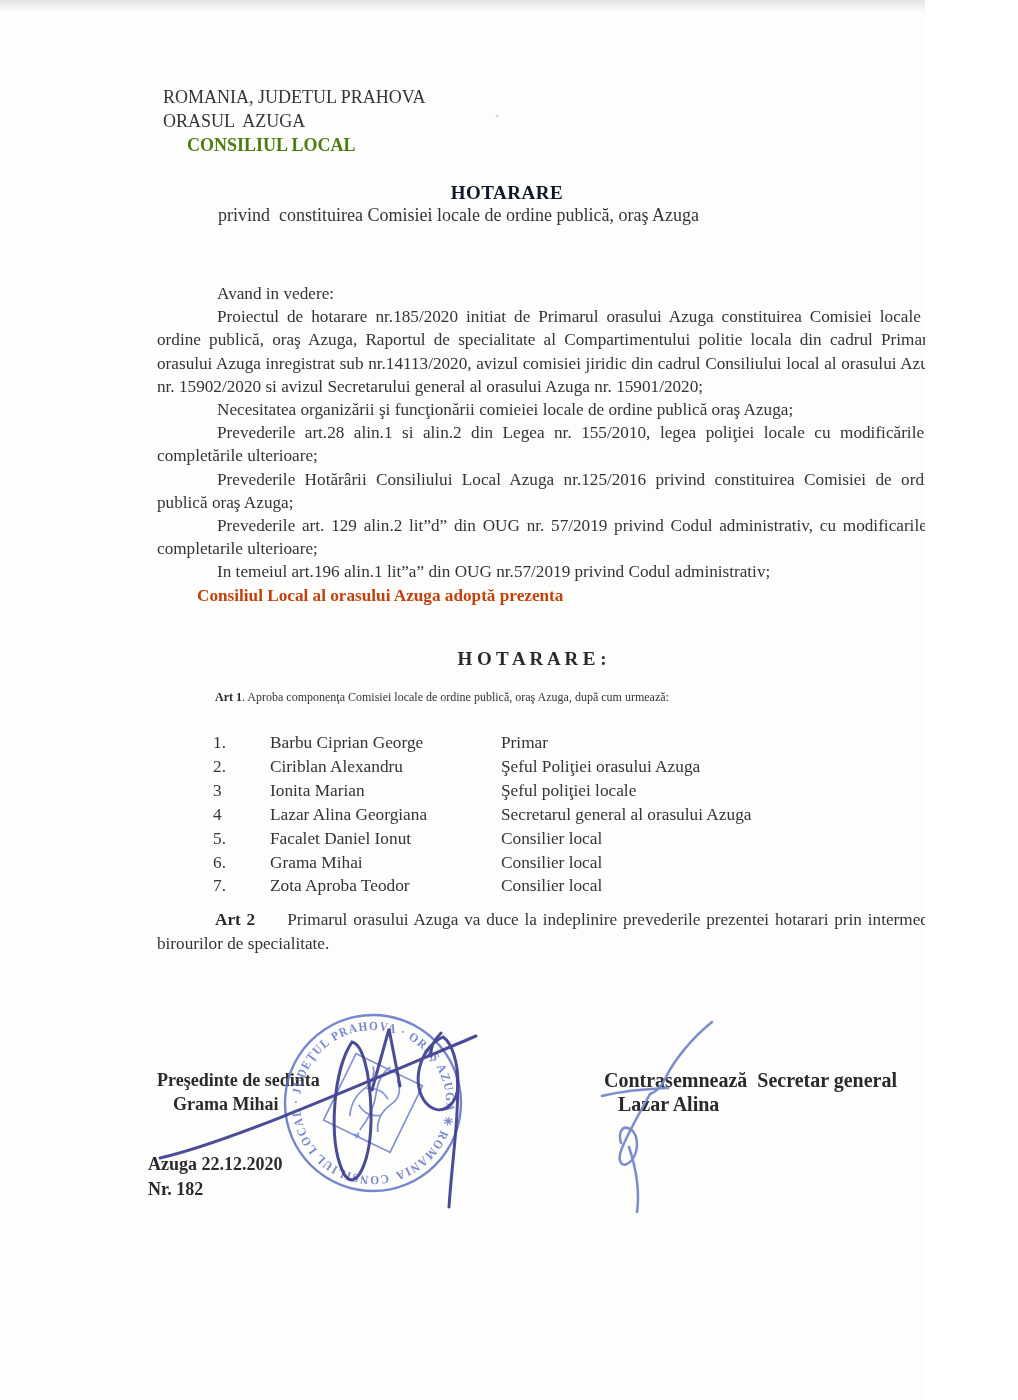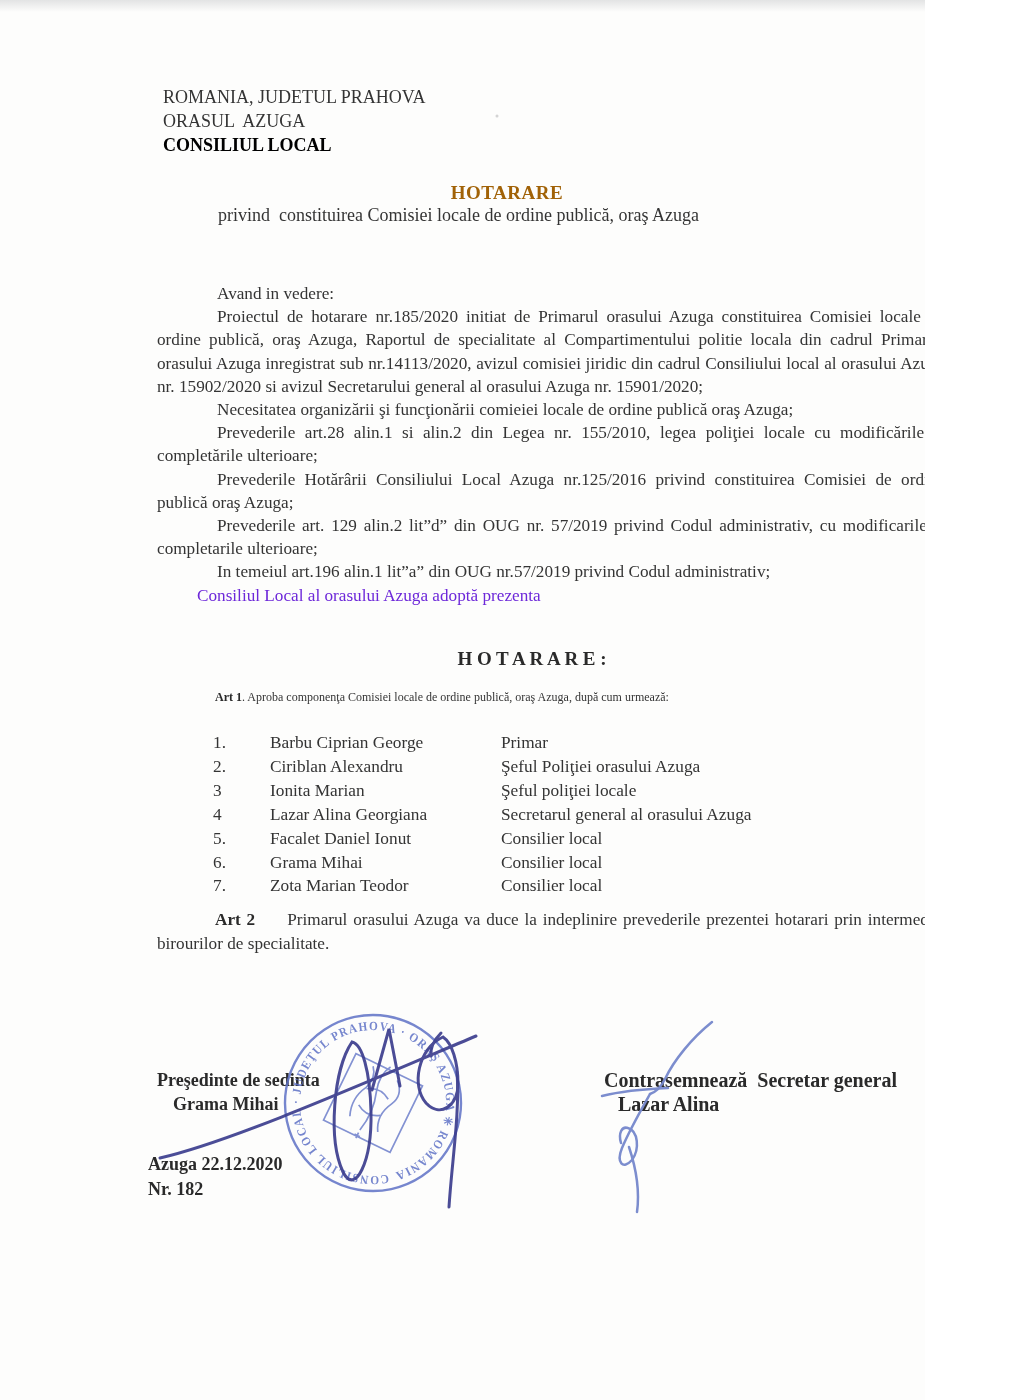--- a/index.html
+++ b/index.html
@@ -18,31 +18,31 @@
   .scan-right-edge{
     position:absolute;top:0;bottom:0;left:999px;width:3px;
     background:#ececee;opacity:.8;
   }
   .scan-fold{
     position:absolute;top:0;bottom:0;left:972px;width:1px;
     background:#e4e4e8;opacity:.5;
   }
   .letterhead{position:absolute;left:163px;top:85px;font-size:18px;line-height:24px;}
   .hdr-line{white-space:pre;}
-  .hdr-bold{font-weight:bold;color:#000000;}
+  .hdr-bold{font-weight:bold;color:#4d7c0f;margin-left:24px;}
   .title-block{position:absolute;left:107px;top:182px;width:800px;text-align:center;}
-  .doc-title{font-weight:bold;font-size:19px;letter-spacing:.5px;color:#a16207;}
+  .doc-title{font-weight:bold;font-size:19px;letter-spacing:.5px;color:#0f172a;}
   .doc-subtitle{position:absolute;left:218px;top:205px;font-size:18px;white-space:pre;}
   .body-text{
     position:absolute;left:157px;top:282px;width:788px;
     font-size:17.2px;line-height:23.2px;text-align:justify;
   }
   .body-text p{margin:0;text-indent:60px;}
   .body-text p.p-intro{text-indent:60px;}
-  .body-text p.p-bold{font-weight:normal;text-indent:40px;color:#6d28d9;}
+  .body-text p.p-bold{font-weight:bold;text-indent:40px;color:#c2410c;}
   .decision-heading{
     position:absolute;left:157px;top:648px;width:750px;text-align:center;
     font-weight:bold;font-size:19px;white-space:pre;color:#2a2a2a;
   }
   .art1{
     position:absolute;left:157px;top:690px;width:820px;
     font-size:12px;white-space:nowrap;text-indent:58px;
   }
   .art-label{font-weight:bold;color:#2a2a2a;}
   .members{position:absolute;left:157px;top:731px;font-size:17.3px;line-height:23.9px;}
@@ -127,21 +127,21 @@
         <span class="m-name">Facalet Daniel Ionut</span>
         <span class="m-role">Consilier local</span>
     </div>
     <div class="member-row">
       <span class="m-no">6.</span>
         <span class="m-name">Grama Mihai</span>
         <span class="m-role">Consilier local</span>
     </div>
     <div class="member-row">
       <span class="m-no">7.</span>
-        <span class="m-name">Zota Marian Teodor</span>
+        <span class="m-name">Zota Aproba Teodor</span>
         <span class="m-role">Consilier local</span>
     </div>
   </div>
 
   <div class="art2">
     <span class="art-label">Art 2</span><span>Primarul orasului Azuga va duce la indeplinire prevederile prezentei hotarari prin intermediul birourilor de specialitate.</span>
   </div>
 
   <div class="sig-left">
     <div class="sig-role">Preşedinte de sedinta</div>

